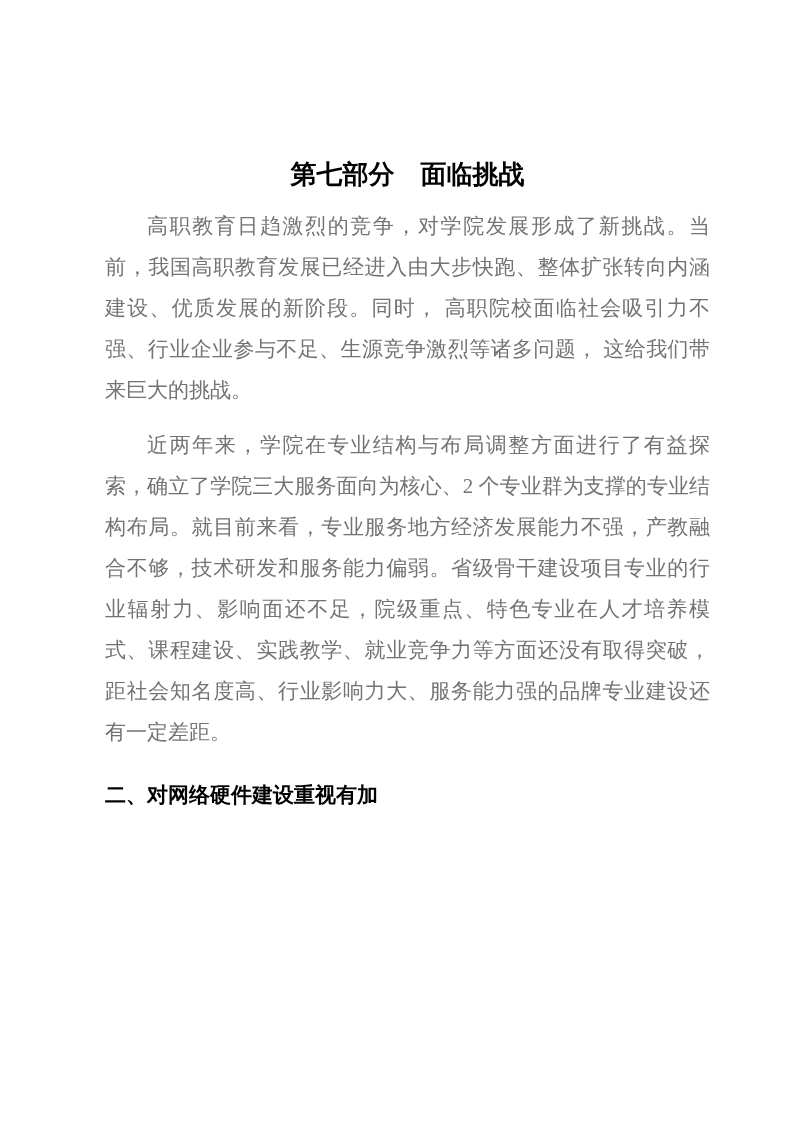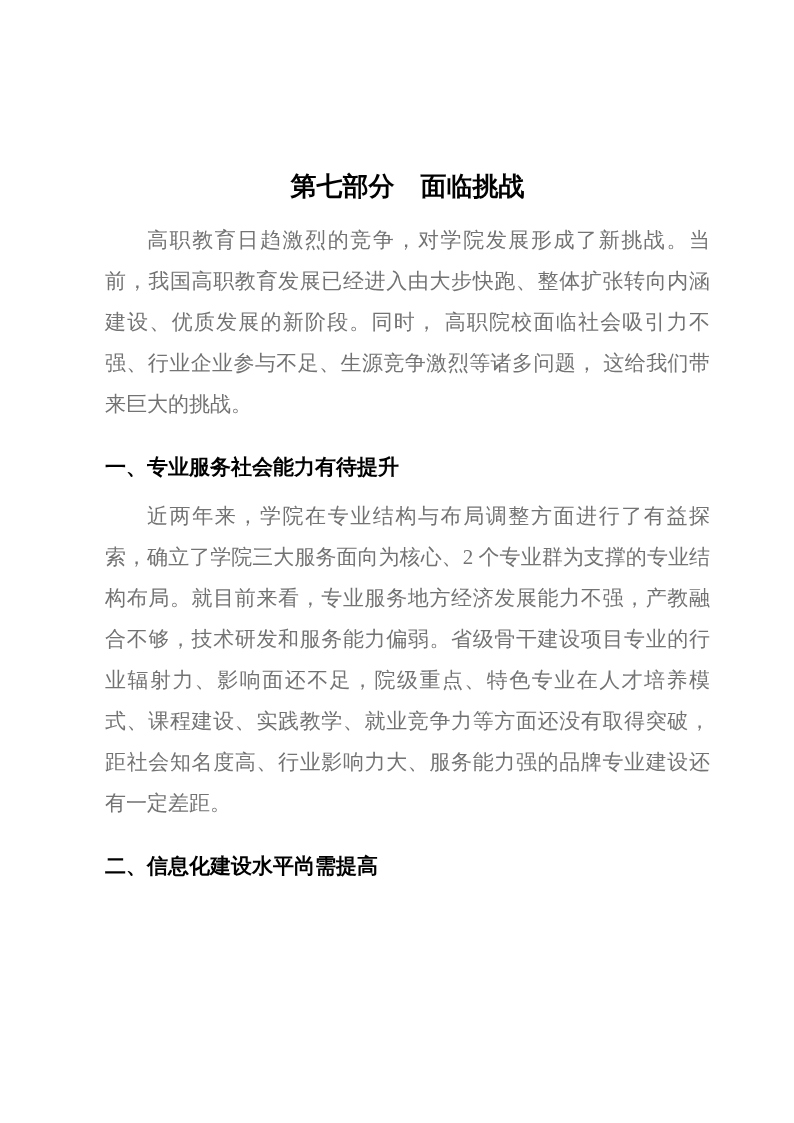--- a/index.html
+++ b/index.html
@@ -15,21 +15,21 @@
     margin: 0 auto;
     background: #ffffff;
     overflow: hidden;
     color: #000000;
   }
   .content {
     box-sizing: border-box;
     padding: 152px 84px 0 105px; 
   }
   .doc-title {
-    margin: 16px;
+    margin: 4px;
     font-family: "Liberation Sans", sans-serif;
     font-weight: 700;
     font-size: 26px;
     line-height: 36px;
     text-align: center;
     color: #000000;
   }
   .body-para {
     margin: 14px 0 0 0;
     font-family: "Liberation Serif", serif;
@@ -54,21 +54,20 @@
 </head>
 <body>
 
 <div class="page">
   <div class="content">
 
     <h1 class="doc-title">第七部分　面临挑战</h1>
 
     <p class="body-para">高职教育日趋激烈的竞争，对学院发展形成了新挑战。当前，我国高职教育发展已经进入由大步快跑、整体扩张转向内涵建设、优质发展的新阶段。同时， 高职院校面临社会吸引力不强、行业企业参与不足、生源竞争激烈等诸多问题， 这给我们带来巨大的挑战。</p>
 
-    <h2 class="sec-heading">一、专业服务社会能力有待提升</h2>
 
     <p class="body-para">近两年来，学院在专业结构与布局调整方面进行了有益探索，确立了学院三大服务面向为核心、2 个专业群为支撑的专业结构布局。就目前来看，专业服务地方经济发展能力不强，产教融合不够，技术研发和服务能力偏弱。省级骨干建设项目专业的行业辐射力、影响面还不足，院级重点、特色专业在人才培养模式、课程建设、实践教学、就业竞争力等方面还没有取得突破，距社会知名度高、行业影响力大、服务能力强的品牌专业建设还有一定差距。</p>
 
-    <h2 class="sec-heading">二、信息化建设水平尚需提高</h2>
+    <h2 class="sec-heading">二、对网络硬件建设重视有加</h2>
 
 
   </div>
 </div>
 
 </body></html>

